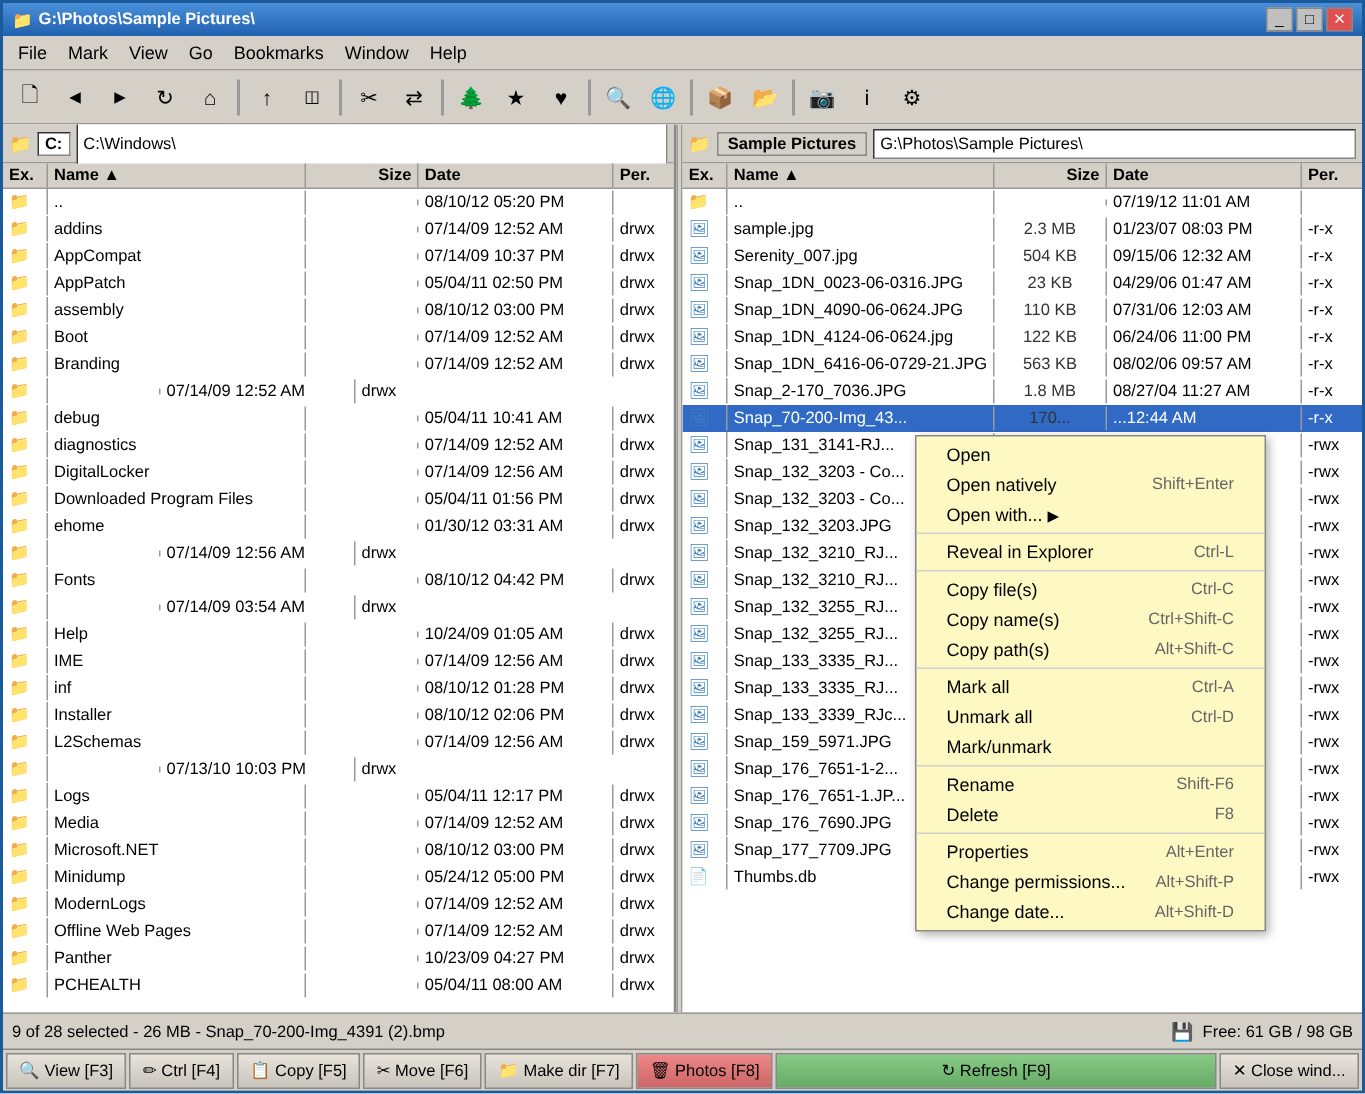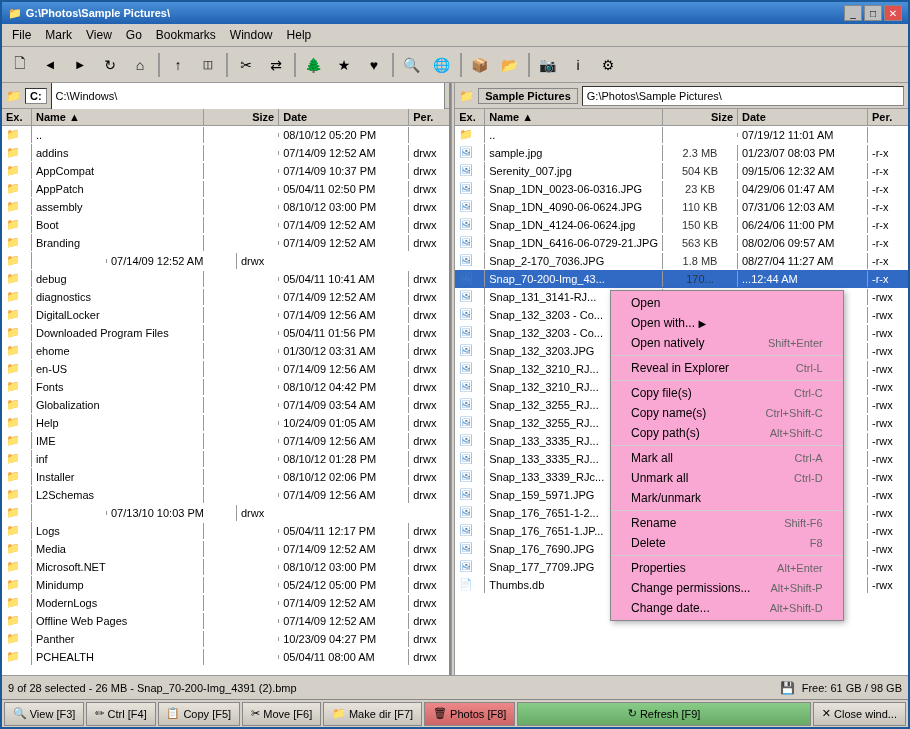--- a/index.html
+++ b/index.html
@@ -49,21 +49,21 @@
     
     
     #status-bar { background: #d4d0c8; border-top: 1px solid #999; height: 24px; display: flex; align-items: center; padding: 0 6px; font-size: 11px; justify-content: space-between; }
     
     
     #bottom-bar { background: #d4d0c8; border-top: 1px solid #888; height: 28px; display: flex; align-items: center; padding: 2px 2px; gap: 2px; }
     .bottom-btn { height: 24px; padding: 0 8px; border: 1px solid #888; background: linear-gradient(to bottom, #e8e4dc, #c8c4bc); cursor: pointer; font-size: 11px; display: flex; align-items: center; gap: 3px; }
     .bottom-btn.refresh { flex: 1; justify-content: center; }
     
     
-    #context-menu { position: absolute; background: #f9a8d4; border: 1px solid #888; box-shadow: 2px 2px 6px rgba(0,0,0,0.3); z-index: 1000; min-width: 200px; padding: 2px 0; }
+    #context-menu { position: absolute; background: #fef9c3; border: 1px solid #888; box-shadow: 2px 2px 6px rgba(0,0,0,0.3); z-index: 1000; min-width: 200px; padding: 2px 0; }
     .ctx-item { padding: 3px 20px; cursor: pointer; font-size: 12px; display: flex; align-items: center; justify-content: space-between; }
     .ctx-item .shortcut { font-size: 11px; color: #666; margin-left: 20px; }
     .ctx-separator { height: 1px; background: #d0d0d0; margin: 2px 0; }
     
     
     .file-list::-webkit-scrollbar { width: 16px; }
     .file-list::-webkit-scrollbar-track { background: #d4d0c8; }
     .file-list::-webkit-scrollbar-thumb { background: #a0a0a0; border: 1px solid #888; }
   </style>
 </head>
@@ -251,39 +251,37 @@
       <div class="col-ext" style="color:#f0b040;">📁</div>
       <div class="col-name">ehome</div>
       <div class="col-size">
               <dir></dir>
             </div>
       <div class="col-date">01/30/12 03:31 AM</div>
       <div class="col-perm">drwx</div>
     </div>
           <div class="file-row">
       <div class="col-ext" style="color:#f0b040;">📁</div>
-      <div class="col-name">en-US</div>
       <div class="col-size">
               <dir></dir>
             </div>
       <div class="col-date">07/14/09 12:56 AM</div>
       <div class="col-perm">drwx</div>
     </div>
           <div class="file-row">
       <div class="col-ext" style="color:#f0b040;">📁</div>
       <div class="col-name">Fonts</div>
       <div class="col-size">
               <dir></dir>
             </div>
       <div class="col-date">08/10/12 04:42 PM</div>
       <div class="col-perm">drwx</div>
     </div>
           <div class="file-row">
       <div class="col-ext" style="color:#f0b040;">📁</div>
-      <div class="col-name">Globalization</div>
       <div class="col-size">
               <dir></dir>
             </div>
       <div class="col-date">07/14/09 03:54 AM</div>
       <div class="col-perm">drwx</div>
     </div>
           <div class="file-row">
       <div class="col-ext" style="color:#f0b040;">📁</div>
       <div class="col-name">Help</div>
       <div class="col-size">
@@ -463,21 +461,21 @@
           <div class="file-row">
       <div class="col-ext" style="color:#4080c0;">🖼</div>
       <div class="col-name">Snap_1DN_4090-06-0624.JPG</div>
       <div class="col-size">110 KB</div>
       <div class="col-date">07/31/06 12:03 AM</div>
       <div class="col-perm">-r-x</div>
     </div>
           <div class="file-row">
       <div class="col-ext" style="color:#4080c0;">🖼</div>
       <div class="col-name">Snap_1DN_4124-06-0624.jpg</div>
-      <div class="col-size">150 KB</div>
+      <div class="col-size">122 KB</div>
       <div class="col-date">06/24/06 11:00 PM</div>
       <div class="col-perm">-r-x</div>
     </div>
           <div class="file-row">
       <div class="col-ext" style="color:#4080c0;">🖼</div>
       <div class="col-name">Snap_1DN_6416-06-0729-21.JPG</div>
       <div class="col-size">563 KB</div>
       <div class="col-date">08/02/06 09:57 AM</div>
       <div class="col-perm">-r-x</div>
     </div>
@@ -661,27 +659,27 @@
     </button>
   </div>
 </div>
 
 <div id="context-menu" style="display: block; position: fixed; left: 610px; top: 290px;">
     <div class="ctx-item">
           <span>Open</span>
 
         </div>
     <div class="ctx-item">
-          <span>Open with... <span style="font-size:10px;">▶</span></span>
-
-        </div>
-    <div class="ctx-item">
           <span>Open natively</span>
           <span class="shortcut">Shift+Enter</span>
         </div>
+    <div class="ctx-item">
+          <span>Open with... <span style="font-size:10px;">▶</span></span>
+
+        </div>
     <div class="ctx-separator"></div>
     <div class="ctx-item">
           <span>Reveal in Explorer</span>
           <span class="shortcut">Ctrl-L</span>
         </div>
     <div class="ctx-separator"></div>
     <div class="ctx-item">
           <span>Copy file(s)</span>
           <span class="shortcut">Ctrl-C</span>
         </div>

